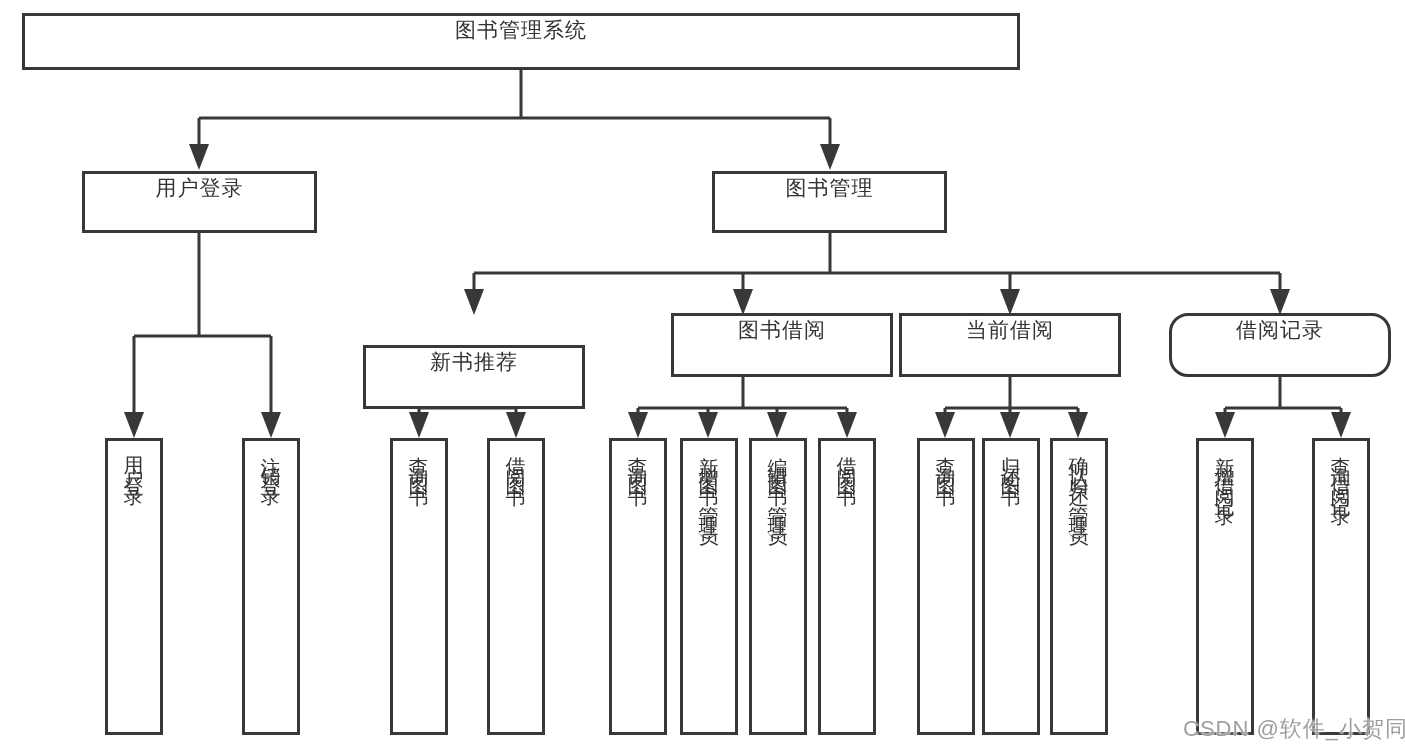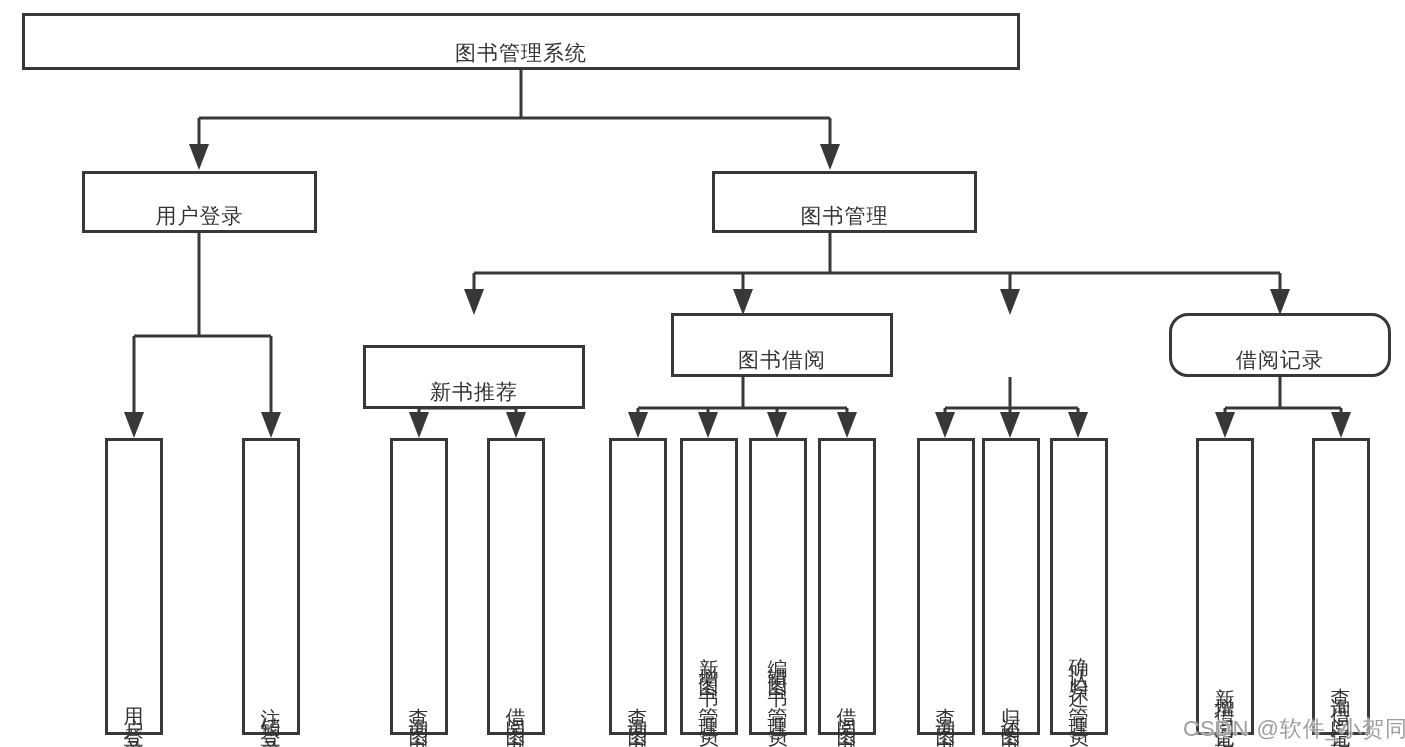--- a/index.html
+++ b/index.html
@@ -10,21 +10,21 @@
     font-family:"Liberation Sans","DejaVu Sans",sans-serif;
     overflow:hidden;
   }
   .wires{position:absolute;left:0;top:0;}
   .hbox,.vbox{
     position:absolute;
     box-sizing:border-box;
     border:3px solid #383838;
     background:#ffffff;
     display:flex;
-    align-items:flex-end;
+    align-items:flex-start;
     justify-content:center;
     color:#333333;
   }
   .hbox{font-size:21px;letter-spacing:1px;}
   .vbox{width:58px;top:438px;height:297px;}
   .vbox .vtext{
     writing-mode:vertical-rl;
     text-orientation:mixed;
     font-size:20px;
     letter-spacing:10px;
@@ -81,29 +81,32 @@
     </g>
   </svg>
 
   <div class="hbox" style="left:22px;top:13px;width:998px;height:57px;">
     <span>图书管理系统</span>
   </div>
 
   <div class="hbox" style="left:82px;top:171px;width:235px;height:62px;">
     <span>用户登录</span>
   </div>
-  <div class="hbox" style="left:712px;top:171px;width:265px;height:62px;">
+  <div class="hbox" style="left:712px;top:171px;width:235px;height:62px;">
     <span>图书管理</span>
   </div>
 
   <div class="hbox" style="left:363px;top:313px;width:222px;height:64px;margin-top:32px;">
     <span>新书推荐</span>
   </div>
   <div class="hbox" style="left:632px;top:313px;width:222px;height:64px;margin-left:39px;">
     <span>图书借阅</span>
+  </div>
+  <div class="hbox" style="left:899px;top:313px;width:222px;height:64px;">
+    <span>当前借阅</span>
   </div>
   <div class="hbox" style="left:1169px;top:313px;width:222px;height:64px;border-radius:19px;">
     <span>借阅记录</span>
   </div>
 
   <div class="vbox" style="left:105px;">
     <span class="vtext">用户登录</span>
   </div>
   <div class="vbox" style="left:242px;">
     <span class="vtext">注销登录</span>

